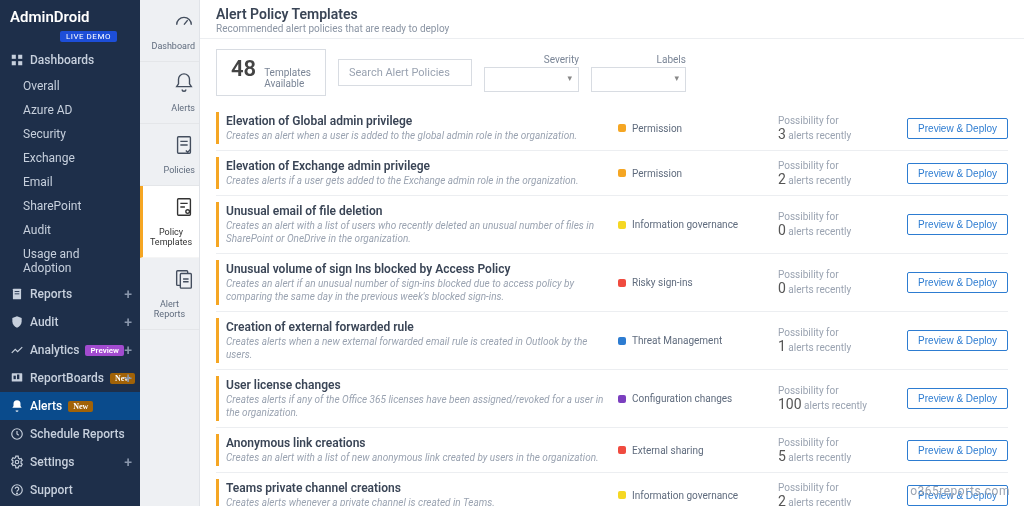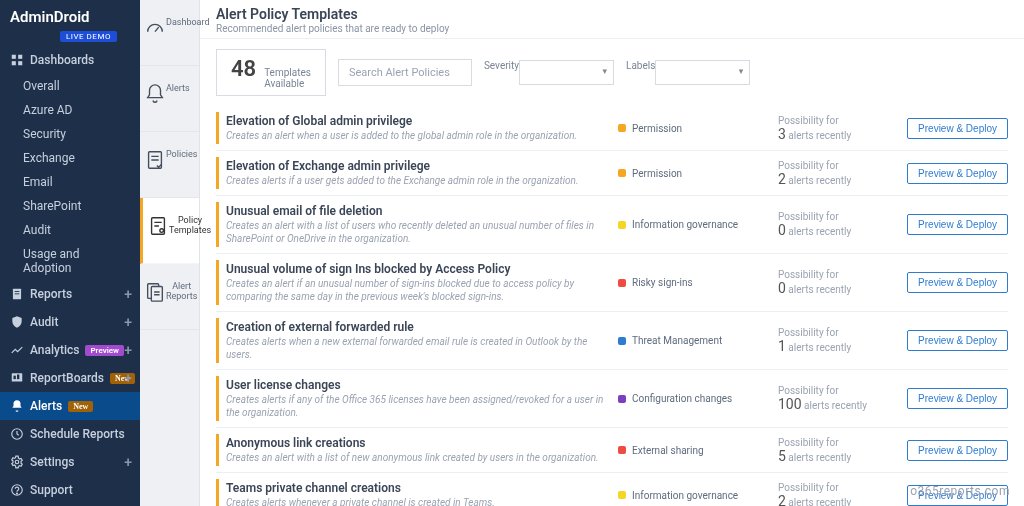--- a/index.html
+++ b/index.html
@@ -16,37 +16,37 @@
 .nav-item .icon { width: 14px; margin-right: 6px; display: inline-flex; align-items: center; justify-content: center; }
 .nav-item .plus { position: absolute; right: 8px; font-size: 14px; color: #8a97ad; }
 .nav-sub { padding-left: 19px; font-size: 11px; }
 .nav-sub .nav-item { padding: 5px 10px 5px 4px; }
 .badge { font-size: 8px; padding: 1px 5px; border-radius: 2px; margin-left: 6px; font-weight: 600; }
 .badge.purple { background: #a24bcf; color: #fff; }
 .badge.blue { background: #a16207; color: #fff; font-family: Liberation Serif, serif; }
 
 
 .subcol { position: absolute; left: 140px; top: 0; width: 60px; height: 506px; background: #eef0f3; border-right: 1px solid #e0e3e8; }
-.subcol-item { display: flex; flex-direction: row; align-items: flex-start; padding: 17px 4px; cursor: pointer; color: #5f6b7d; font-size: 9px; text-align: center; border-bottom: 1px solid rgba(0,0,0,0.04); }
+.subcol-item { display: flex; flex-direction: column; align-items: flex-end; padding: 10px 4px; cursor: pointer; color: #5f6b7d; font-size: 9px; text-align: center; border-bottom: 1px solid rgba(0,0,0,0.04); }
 .subcol-item .icon { font-size: 20px; margin-bottom: 4px; color: #444e5e; }
 .subcol-item.active { background: #fff; color: #333; border-left: 3px solid #f5a623; }
 .subcol-item.active .icon { color: #333; }
 
 
 .main { position: absolute; left: 200px; top: 0; right: 0; height: 506px; overflow-y: auto; }
 .page-header { padding: 6px 16px 4px; border-bottom: 1px solid #eceef1; }
 .page-title { font-size: 14px; color: #3a4556; font-weight: 600; }
 .page-sub { font-size: 10px; color: #8a94a3; margin-top: 1px; }
 
 .toolbar { display: flex; align-items: center; padding: 10px 16px; gap: 12px; }
 .count-box { border: 1px solid #d8dce2; padding: 6px 14px; display: flex; align-items: baseline; gap: 8px; }
 .count-num { font-size: 22px; font-weight: 600; color: #444; }
 .count-label { font-size: 10px; color: #7a8596; line-height: 1.1; }
 .search { border: 1px solid #d8dce2; padding: 6px 10px; font-size: 11px; color: #9aa3b1; width: 134px; }
-.filter-group { display: flex; flex-direction: row; text-align: right; }
+.filter-group { display: flex; flex-direction: column; text-align: right; }
 .filter-label { font-size: 10px; color: #7a8596; margin-bottom: 2px; }
 .select { border: 1px solid #d8dce2; padding: 5px 8px; width: 95px; font-size: 11px; color: #555; position: relative; }
 .select::after { content: "▾"; position: absolute; right: 6px; color: #888; font-size: 9px; }
 
 .templates { padding: 0 16px 20px; }
 .tpl-row { display: flex; align-items: center; border-bottom: 1px solid #eceef1; padding: 8px 0 8px 10px; position: relative; }
 .tpl-bar { position: absolute; left: 0; top: 6px; bottom: 6px; width: 3px; background: #f5a623; }
 .tpl-main { flex: 1; padding-right: 10px; }
 .tpl-title { font-size: 12px; font-weight: 600; color: #3a4556; }
 .tpl-desc { font-size: 10px; color: #9aa3b1; font-style: italic; margin-top: 1px; line-height: 1.3; }

